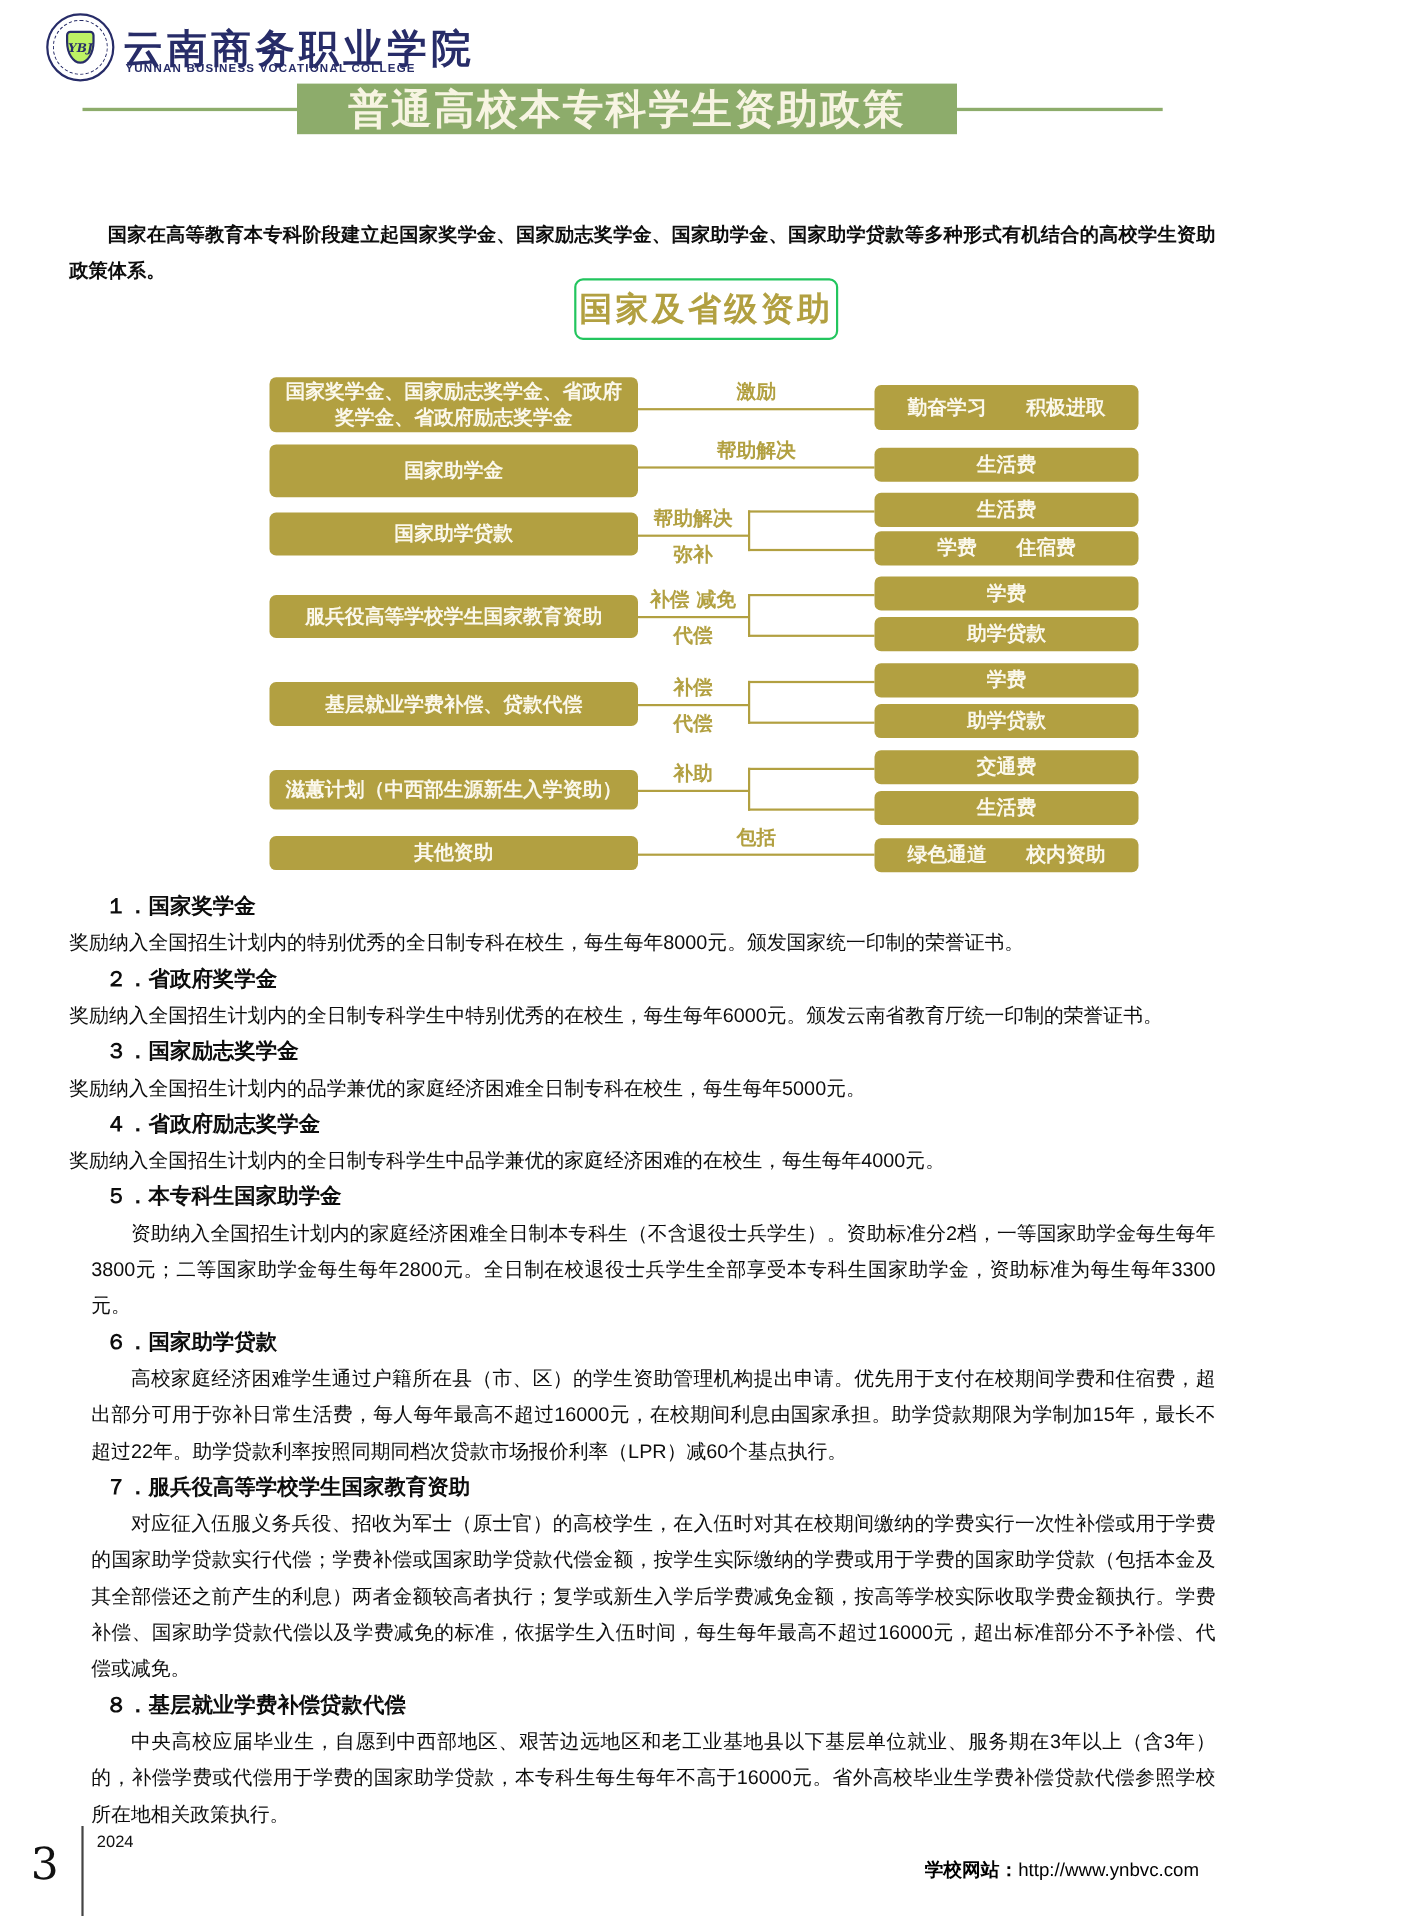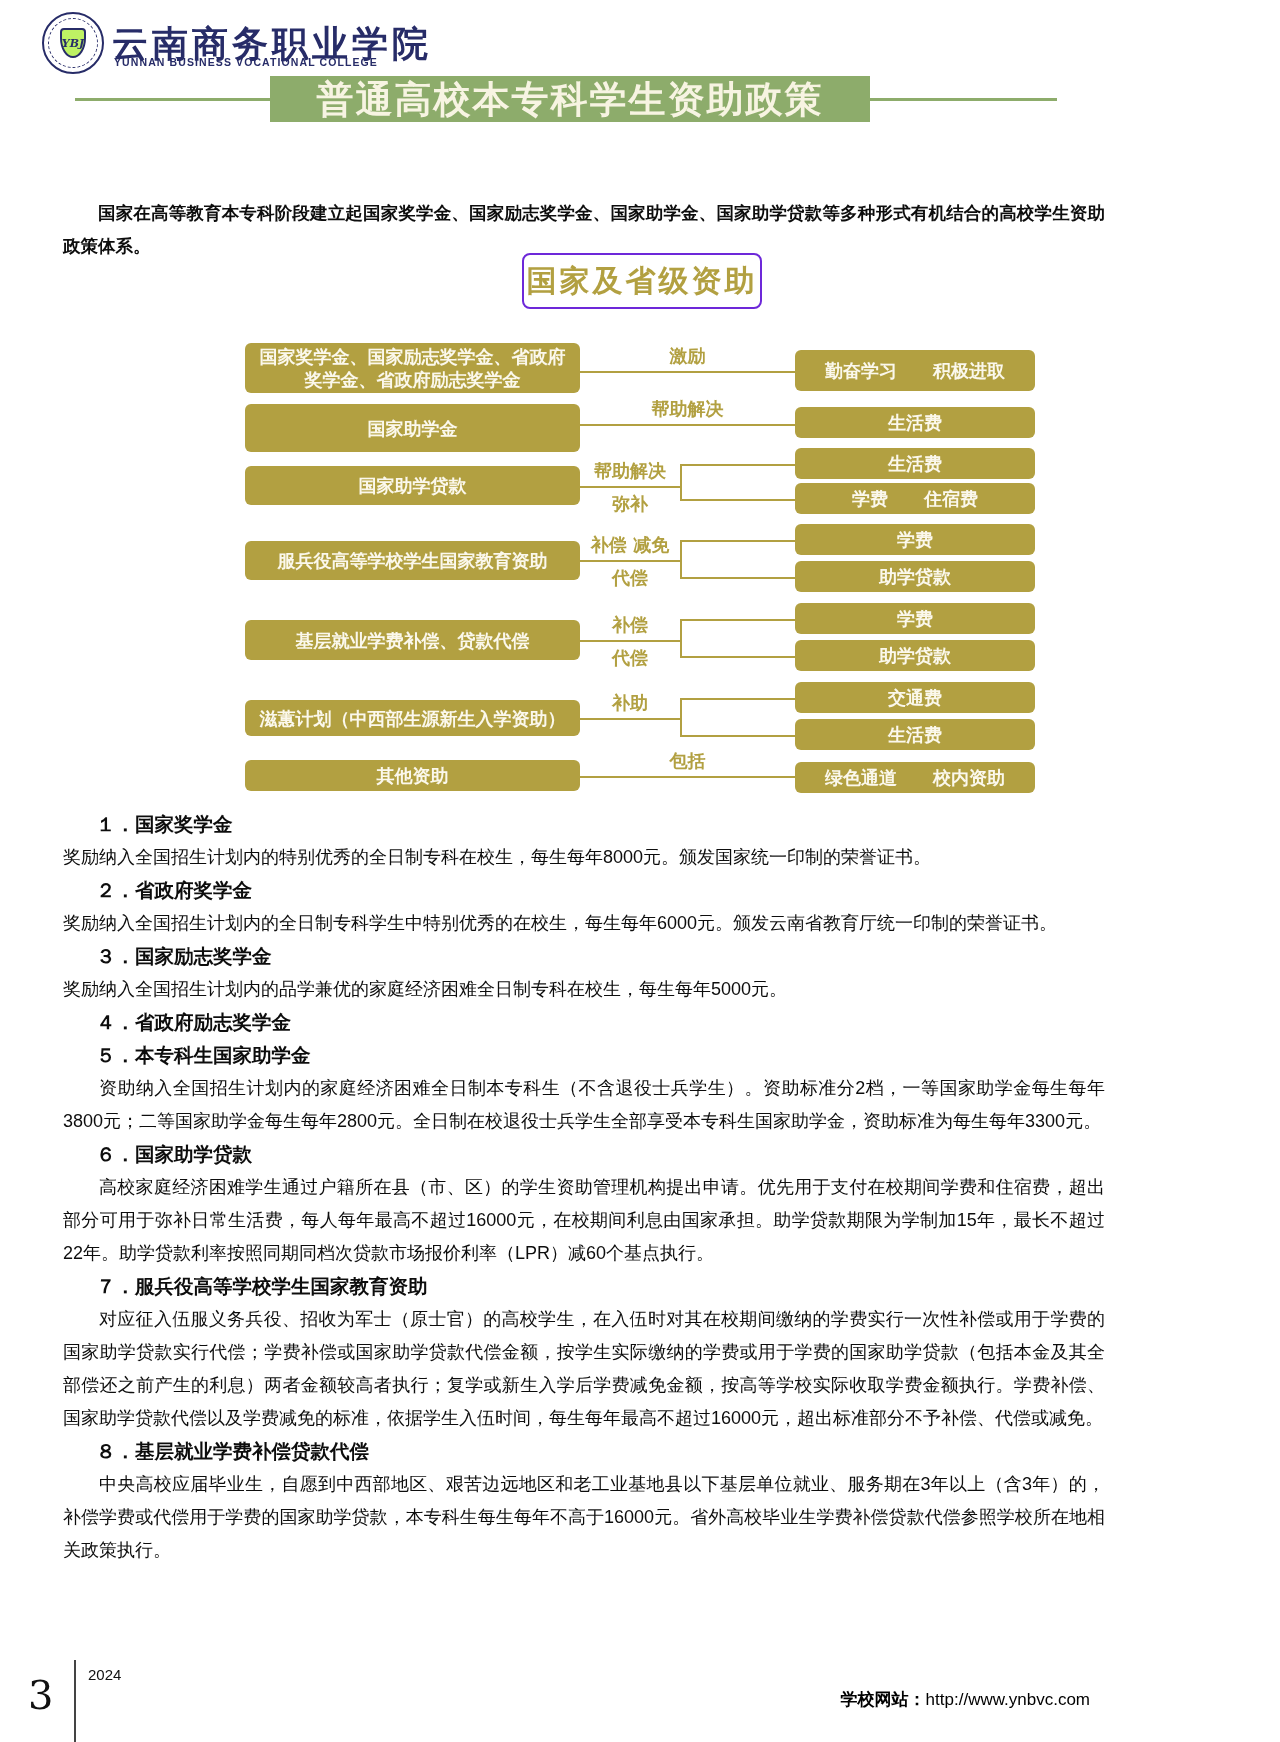--- a/index.html
+++ b/index.html
@@ -23,39 +23,39 @@
         text-align:center;line-height:47px;white-space:nowrap;}
   .rule{position:absolute;top:98px;height:3px;background:#8dac6b;}
   .rule.l{left:75px;width:195px;}
   .rule.r{left:870px;width:187px;}
 
   
   .intro{position:absolute;left:63px;top:162px;width:1042px;font-size:17.5px;font-weight:600;color:#0d0d0d;
         line-height:33px;text-align:justify;text-indent:2em;margin-top:35px;}
 
   
-  .chart-title{position:absolute;left:522px;top:253px;width:236px;height:52px;border:2px solid #6d28d9;
+  .chart-title{position:absolute;left:522px;top:253px;width:236px;height:52px;border:2px solid #22c55e;
         border-radius:8px;color:#b2a041;font-family:"DejaVu Serif",serif;font-size:30px;font-weight:600;
         letter-spacing:3px;display:flex;align-items:center;justify-content:center;white-space:nowrap;}
 
   
   #flowchart{position:absolute;left:0;top:0;width:1280px;height:810px;}
   .fbox{position:absolute;background:#b2a041;border-radius:6px;color:#fbf8ec;
         font-family:"DejaVu Serif",serif;font-size:18px;font-weight:600;line-height:23px;
         display:flex;align-items:center;justify-content:center;text-align:center;
         padding:1px 8px;box-sizing:border-box;white-space:pre-wrap;}
   .fline{position:absolute;background:#b2a041;}
   .flabel{position:absolute;color:#b2a041;font-family:"DejaVu Serif",serif;font-size:18px;font-weight:600;
         display:flex;align-items:flex-end;justify-content:center;white-space:nowrap;}
 
   
   #sections{position:absolute;left:63px;top:808px;width:1042px;color:#0d0d0d;}
   #sections h3{margin:0 0 0 33px;font-size:19.5px;font-weight:700;line-height:33px;}
   #sections p{margin:0;font-size:18px;font-weight:500;line-height:33px;text-align:justify;}
-  #sections p.indent{text-indent:2em;}
+  #sections p.indent{text-indent:2em;margin-left:20px;}
 
   
   .page-num{position:absolute;left:28px;top:1672px;font-family:"DejaVu Serif",serif;font-size:40px;color:#111;}
   .footer-div{position:absolute;left:74px;top:1660px;width:2px;height:82px;background:#444;}
   .footer-year{position:absolute;left:88px;top:1666px;font-size:15px;font-weight:500;color:#111;}
   .footer-site{position:absolute;right:190px;top:1688px;font-size:17px;color:#000;white-space:nowrap;}
   .footer-site .lbl{font-weight:700;}
   .footer-site .url{font-weight:500;}
 </style>
 </head>
@@ -129,20 +129,21 @@
     </div>
 
   <div id="sections">
       <h3>１．国家奖学金</h3>
       <p>奖励纳入全国招生计划内的特别优秀的全日制专科在校生，每生每年8000元。颁发国家统一印制的荣誉证书。</p>
       <h3>２．省政府奖学金</h3>
       <p>奖励纳入全国招生计划内的全日制专科学生中特别优秀的在校生，每生每年6000元。颁发云南省教育厅统一印制的荣誉证书。</p>
       <h3>３．国家励志奖学金</h3>
       <p>奖励纳入全国招生计划内的品学兼优的家庭经济困难全日制专科在校生，每生每年5000元。</p>
       <h3>４．省政府励志奖学金</h3>
+      <p>奖励纳入全国招生计划内的全日制专科学生中品学兼优的家庭经济困难的在校生，每生每年4000元。</p>
       <h3>５．本专科生国家助学金</h3>
       <p class="indent">资助纳入全国招生计划内的家庭经济困难全日制本专科生（不含退役士兵学生）。资助标准分2档，一等国家助学金每生每年3800元；二等国家助学金每生每年2800元。全日制在校退役士兵学生全部享受本专科生国家助学金，资助标准为每生每年3300元。</p>
       <h3>６．国家助学贷款</h3>
       <p class="indent">高校家庭经济困难学生通过户籍所在县（市、区）的学生资助管理机构提出申请。优先用于支付在校期间学费和住宿费，超出部分可用于弥补日常生活费，每人每年最高不超过16000元，在校期间利息由国家承担。助学贷款期限为学制加15年，最长不超过22年。助学贷款利率按照同期同档次贷款市场报价利率（LPR）减60个基点执行。</p>
       <h3>７．服兵役高等学校学生国家教育资助</h3>
       <p class="indent">对应征入伍服义务兵役、招收为军士（原士官）的高校学生，在入伍时对其在校期间缴纳的学费实行一次性补偿或用于学费的国家助学贷款实行代偿；学费补偿或国家助学贷款代偿金额，按学生实际缴纳的学费或用于学费的国家助学贷款（包括本金及其全部偿还之前产生的利息）两者金额较高者执行；复学或新生入学后学费减免金额，按高等学校实际收取学费金额执行。学费补偿、国家助学贷款代偿以及学费减免的标准，依据学生入伍时间，每生每年最高不超过16000元，超出标准部分不予补偿、代偿或减免。</p>
       <h3>８．基层就业学费补偿贷款代偿</h3>
       <p class="indent">中央高校应届毕业生，自愿到中西部地区、艰苦边远地区和老工业基地县以下基层单位就业、服务期在3年以上（含3年）的，补偿学费或代偿用于学费的国家助学贷款，本专科生每生每年不高于16000元。省外高校毕业生学费补偿贷款代偿参照学校所在地相关政策执行。</p>
     </div>
 

